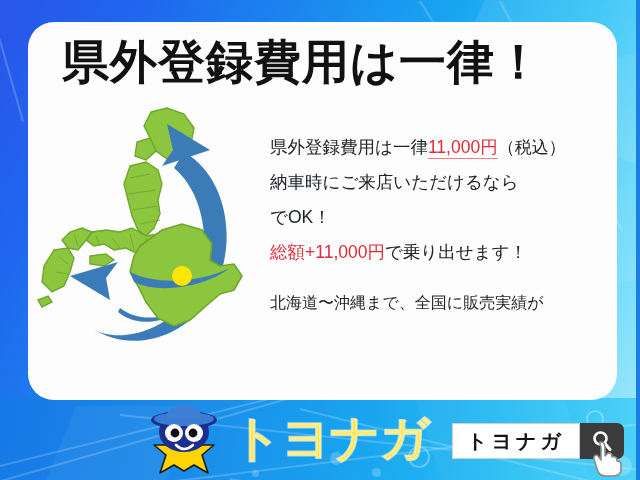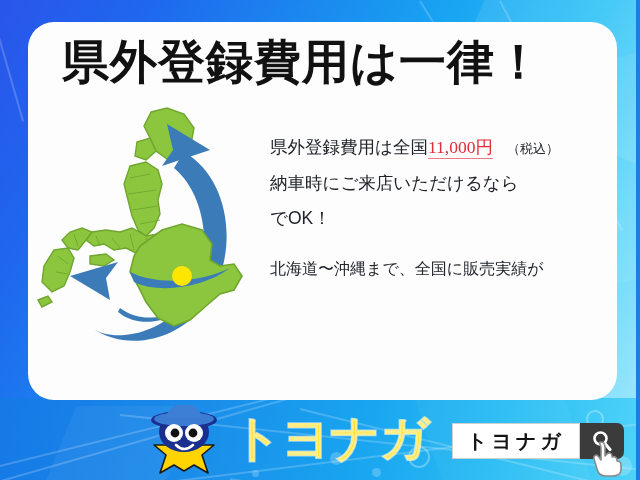--- a/index.html
+++ b/index.html
@@ -31,22 +31,22 @@
   .title{position:absolute;left:62px;top:31px;width:520px;height:62px;
         font-size:47px;line-height:62px;font-weight:700;color:#111;
         letter-spacing:1px;white-space:nowrap;
         font-family:"DejaVu Sans","Liberation Sans",sans-serif;}
 
   
   .body{position:absolute;left:270px;top:130px;width:330px;color:#20242a;}
   .ln{font-size:17.5px;line-height:35px;white-space:nowrap;}
   .ln2{font-size:16px;line-height:33px;white-space:nowrap;}
   .red{color:#e02b38;}
-  .red-u{color:#e02b38;border-bottom:1.5px solid #f07a84;padding-bottom:1px;font-family:Liberation Serif, serif;}
-  .small{font-size:13px;color:#20242a;margin-left:14px;}
+  .red-u{color:#e02b38;border-bottom:1.5px solid #f07a84;padding-bottom:1px;}
+  .small{font-size:17px;color:#20242a;}
   .gap{height:16px;}
 
   
   .map{position:absolute;left:34px;top:104px;width:232px;height:286px;}
   .map svg{display:block;}
 
   
   .logo-wrap{position:absolute;left:136px;top:405px;width:96px;height:72px;}
   .logo-text{position:absolute;left:232px;top:409px;
         font-size:49px;line-height:60px;font-weight:700;color:#ffd900;
@@ -147,24 +147,27 @@
                  L208 172 L200 186 L186 190 L172 202 L156 216 L140 222 L124 214 L112 198
                  L104 182 L96 168 L100 152 Z" fill="#8cc63e" stroke="#6fa62e" stroke-width="1.6"></path>
         <path d="M96 168 C124 182 168 178 196 164 C170 184 124 190 100 178 Z" fill="#3b7cb8"></path>
         <circle cx="148" cy="172" r="10" fill="#ffe600"></circle>
       </g>
     </svg>
   </div>
 
   <div class="body">
     <div class="ln">
-      <span>県外登録費用は全国</span><span class="red-u">11,000円</span><span class="small">（税込）</span>
+      <span>県外登録費用は一律</span><span class="red-u">11,000円</span><span class="small">（税込）</span>
     </div>
     <div class="ln">納車時にご来店いただけるなら</div>
     <div class="ln">でOK！</div>
+    <div class="ln">
+      <span class="red">総額+11,000円</span><span>で乗り出せます！</span>
+    </div>
     <div class="gap"></div>
     <div class="ln2">北海道〜沖縄まで、全国に販売実績が</div>
   </div>
 
   <div class="logo-wrap">
     <svg width="96" height="72" viewBox="0 0 96 72" xmlns="http://www.w3.org/2000/svg">
 
       <path d="M48 34 L60 40 L78 40 L66 50 L72 68 L58 60 L48 66 L38 60 L24 68 L30 50 L18 40 L36 40 Z" fill="#ffd400" stroke="#1a1a1a" stroke-width="1.6" stroke-linejoin="round"></path>
 
       <ellipse cx="48" cy="27" rx="25" ry="20" fill="#1b2f8f"></ellipse>

